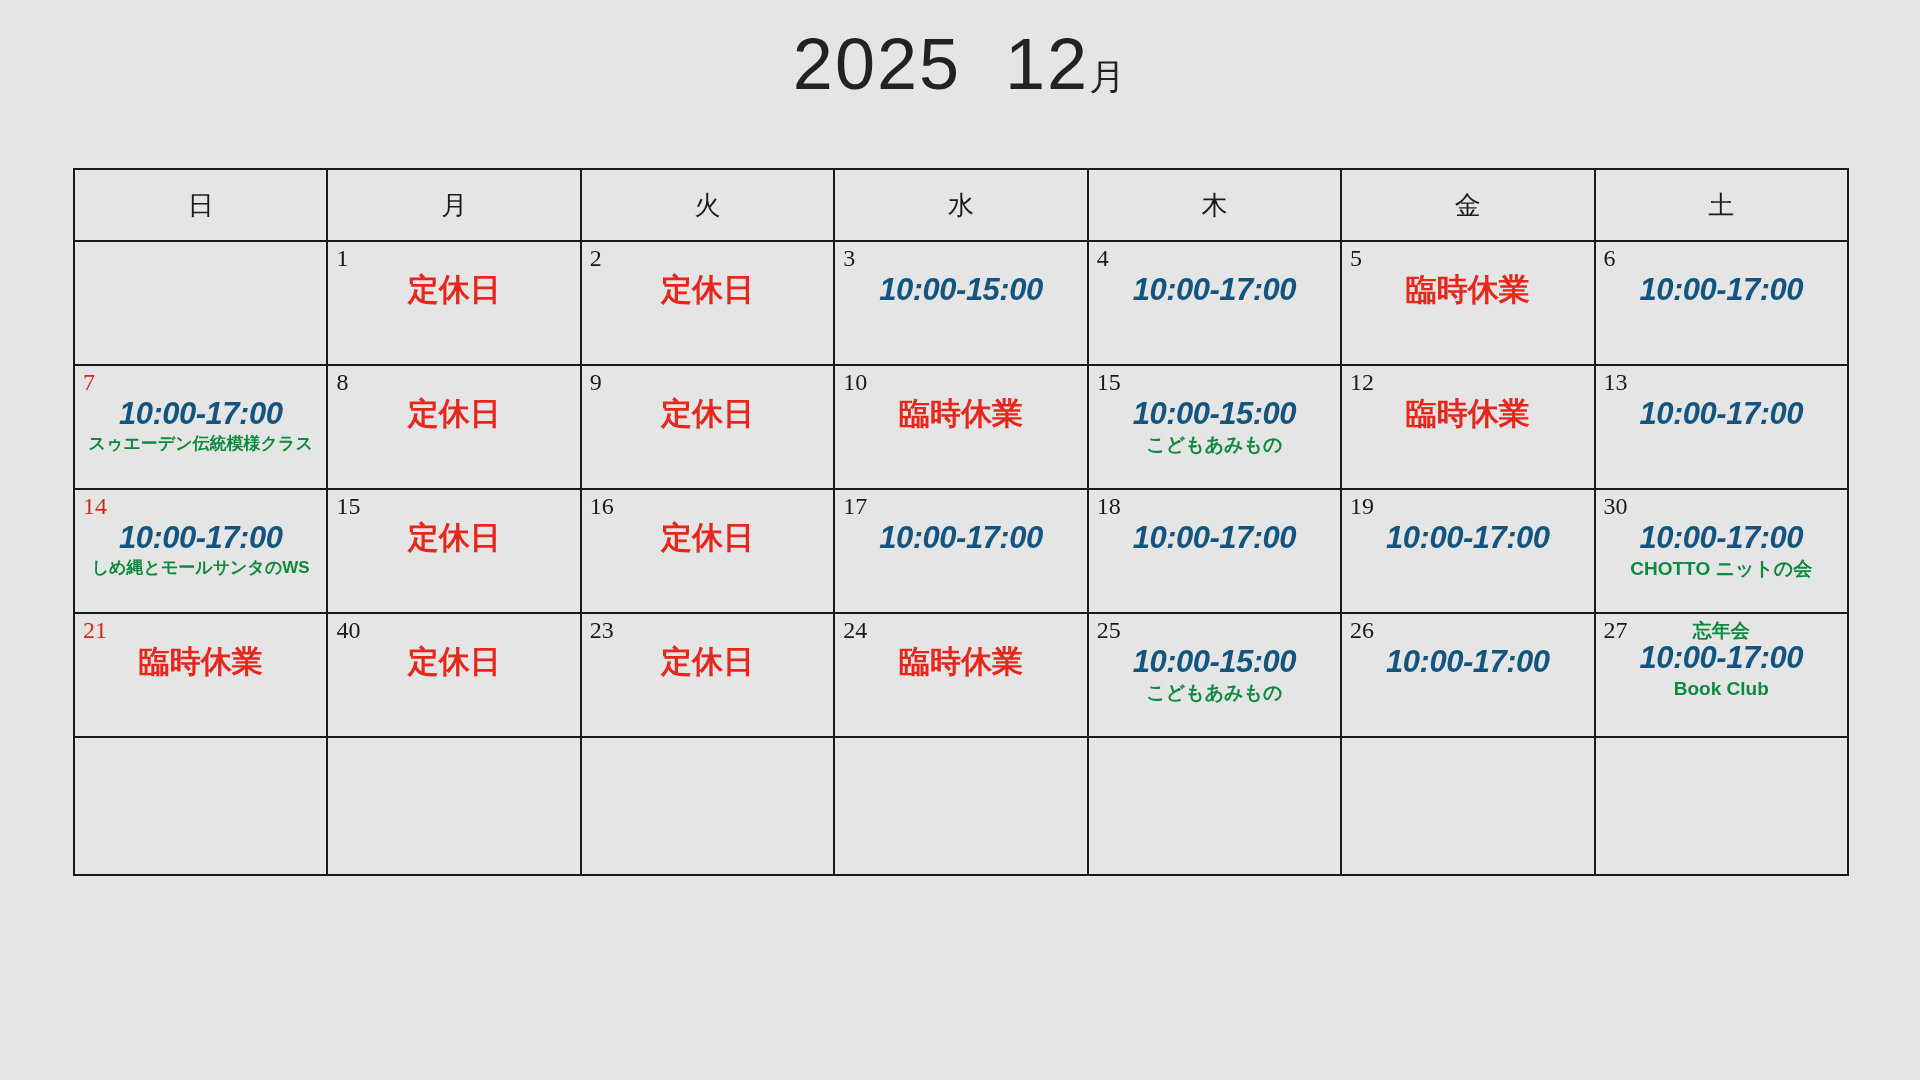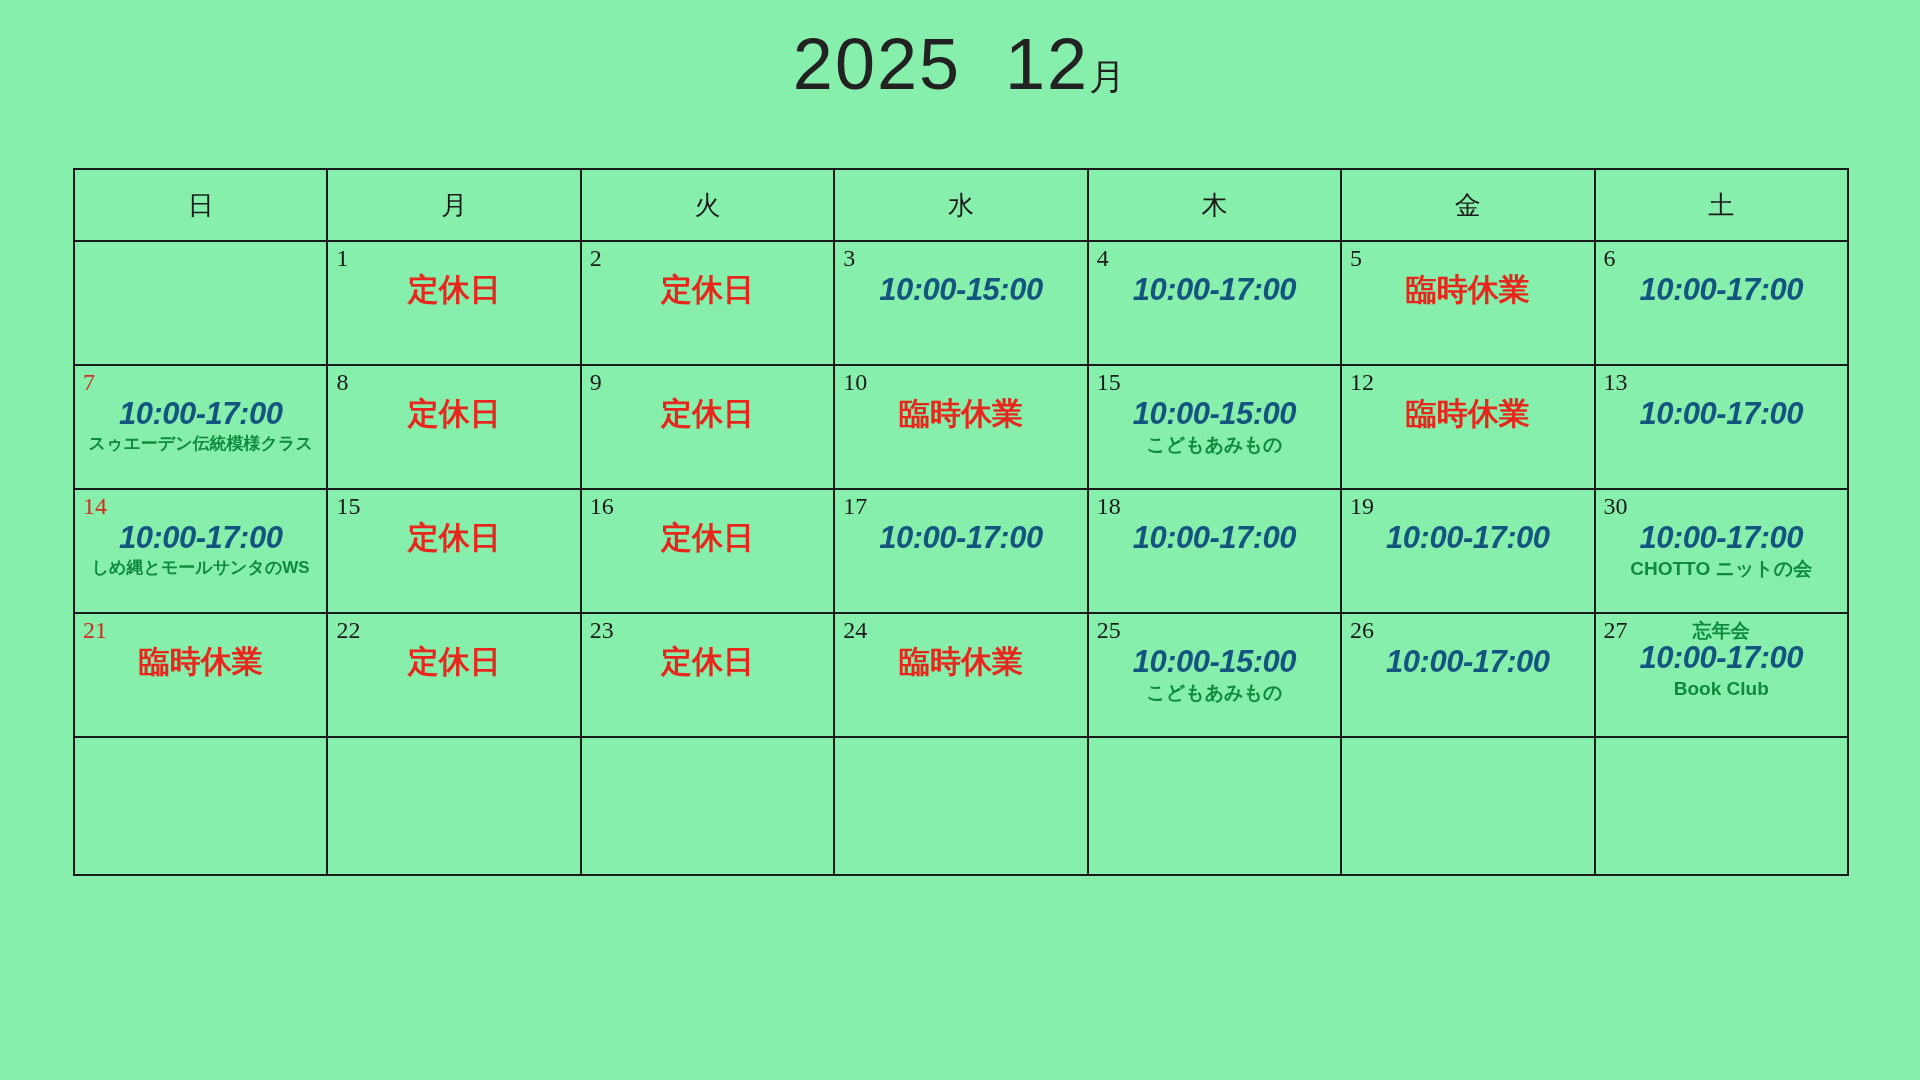--- a/index.html
+++ b/index.html
@@ -8,21 +8,21 @@
     padding: 0;
     width: 1920px;
     height: 1080px;
     background: #ffffff;
     font-family: "Liberation Sans", sans-serif;
   }
   .page {
     width: 1920px;
     height: 1080px;
     position: relative;
-    background: #86efac;
+    background: #e5e5e5;
   }
   .title {
     text-align: center;
     font-family: "Liberation Sans", sans-serif;
     font-weight: 300;
     font-size: 72px;
     color: #222222;
     letter-spacing: 2px;
     padding-top: 28px;
     line-height: 1.0;
@@ -267,21 +267,21 @@
           </td>
         </tr>
         <tr>
           <td>
             <div class="daynum sun">21</div>
             <div class="cellbody">
               <div class="closed">臨時休業</div>
             </div>
           </td>
           <td>
-            <div class="daynum">22</div>
+            <div class="daynum">40</div>
             <div class="cellbody">
               <div class="closed">定休日</div>
             </div>
           </td>
           <td>
             <div class="daynum">23</div>
             <div class="cellbody">
               <div class="closed">定休日</div>
             </div>
           </td>

